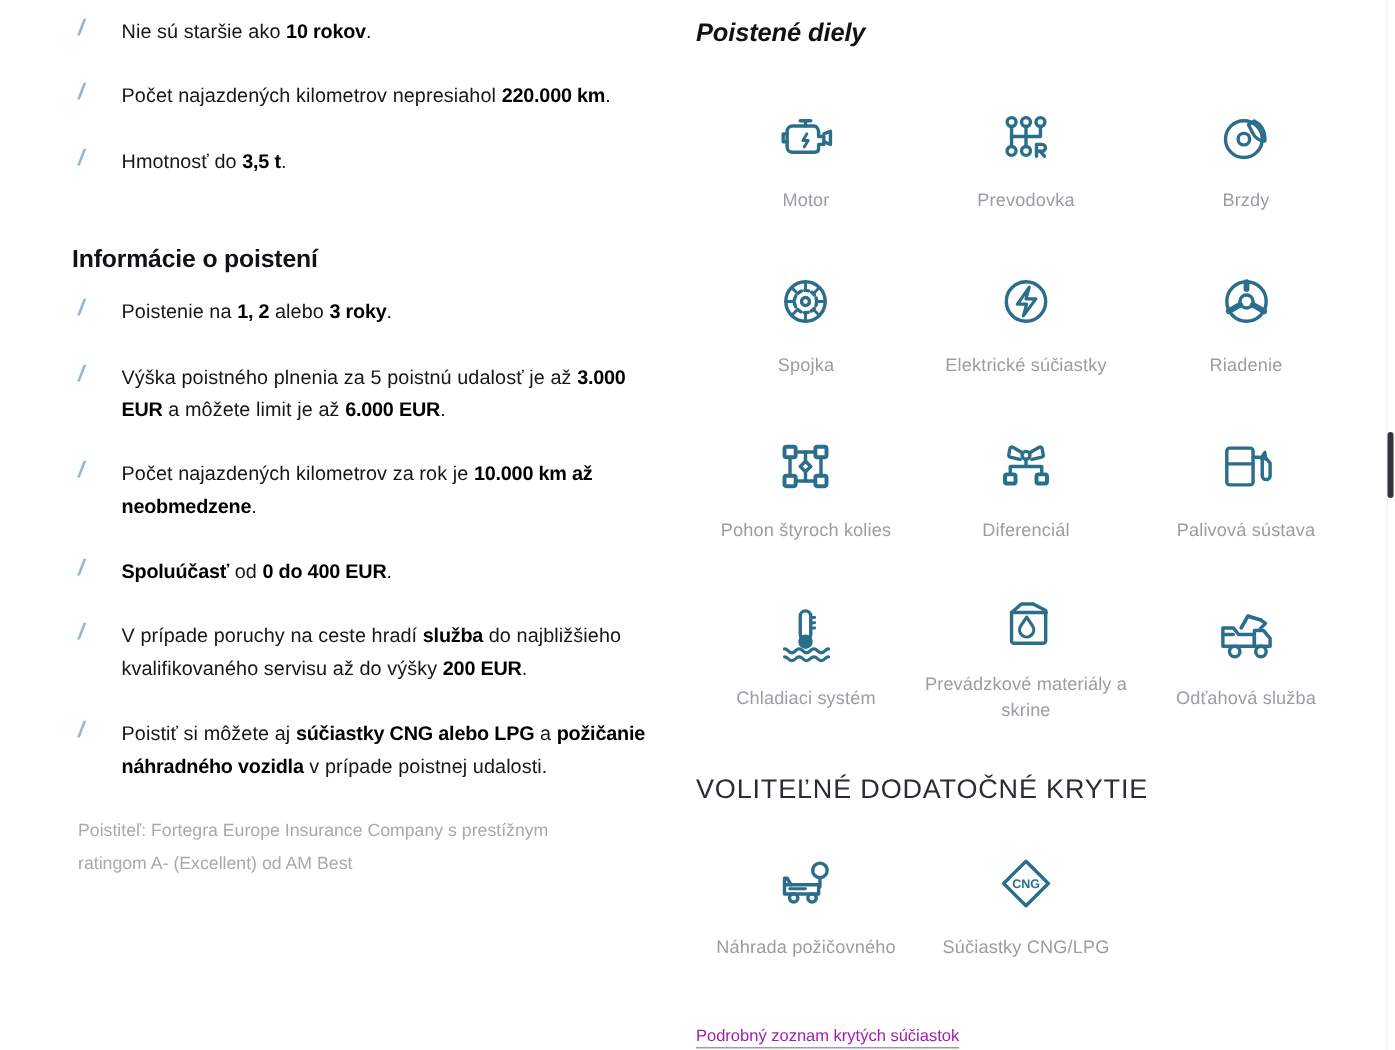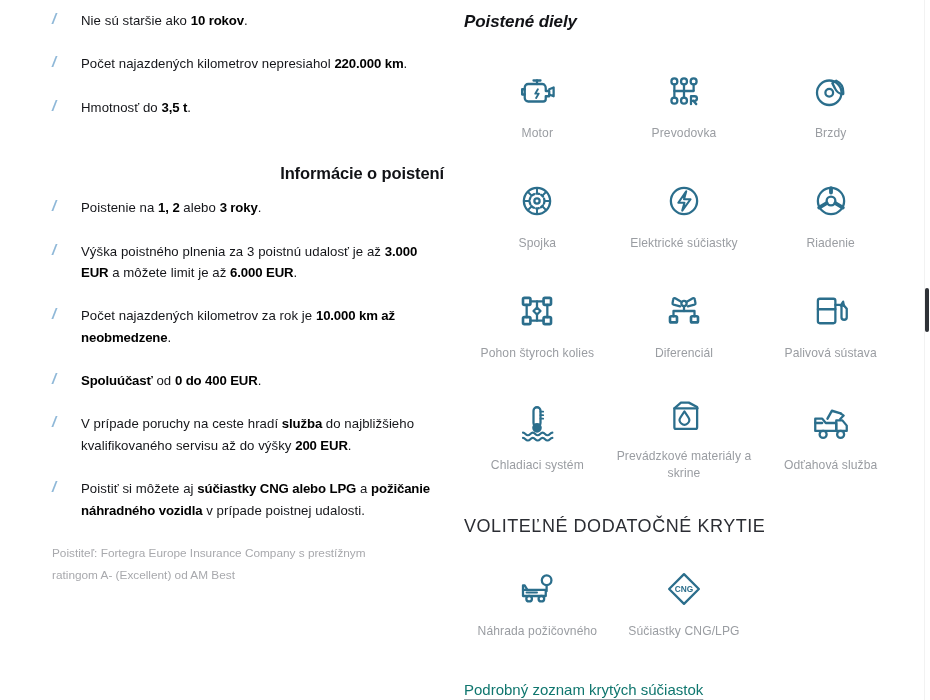--- a/index.html
+++ b/index.html
@@ -54,21 +54,20 @@
   }
   .blitem b { font-weight: 700; color: #000; letter-spacing: -0.01em; }
 
   
   .sec-h2 {
     font-size: 16.5px;
     font-weight: 700;
     color: #111216;
     margin: 0 0 14px 0;
     letter-spacing: -0.1px;
-    text-align: right;
   }
   .left-gap-top { height: 10px; }
   .left-gap-mid { height: 24px; }
 
   .fineprint {
     margin-top: 18px;
     font-size: 11.8px;
     line-height: 1.85;
     color: #a8a9ad;
     padding-left: 4px;
@@ -120,22 +119,22 @@
     letter-spacing: .55px;
     font-weight: 400;
   }
   .opt-grid {
     display: grid;
     grid-template-columns: repeat(3, 1fr);
     margin-top: 22px;
   }
   .link-wrap { margin-top: 34px; }
   .detail-link {
-    font-size: 15px;
-    color: #0f766e;
+    font-size: 11px;
+    color: #a21caf;
     text-decoration: underline;
     text-underline-offset: 4px;
     text-decoration-color: #9aa0a6;
     cursor: pointer;
   }
 
   
   .scroll-track {
     position: absolute;
     right: 0; top: 0;
@@ -164,21 +163,21 @@
         <li class="blitem"><span class="slash">/</span><span><span>Počet najazdených kilometrov nepresiahol </span><b>220.000 km</b><span>.</span></span></li>
         <li class="blitem"><span class="slash">/</span><span><span>Hmotnosť do </span><b>3,5 t</b><span>.</span></span></li>
       </ul>
 
     <div class="left-gap-mid"></div>
 
     <h2 class="sec-h2">Informácie o poistení</h2>
 
     <ul class="blist" id="info-bullets">
         <li class="blitem"><span class="slash">/</span><span><span>Poistenie na </span><b>1, 2</b><span> alebo </span><b>3 roky</b><span>.</span></span></li>
-        <li class="blitem"><span class="slash">/</span><span><span>Výška poistného plnenia za 3 poistnú udalosť je až </span><b>3.000 EUR</b><span> a môžete limit je až </span><b>6.000 EUR</b><span>.</span></span></li>
+        <li class="blitem"><span class="slash">/</span><span><span>Výška poistného plnenia za 5 poistnú udalosť je až </span><b>3.000 EUR</b><span> a môžete limit je až </span><b>6.000 EUR</b><span>.</span></span></li>
         <li class="blitem"><span class="slash">/</span><span><span>Počet najazdených kilometrov za rok je </span><b>10.000 km až neobmedzene</b><span>.</span></span></li>
         <li class="blitem"><span class="slash">/</span><span><b>Spoluúčasť</b><span> od </span><b>0 do 400 EUR</b><span>.</span></span></li>
         <li class="blitem"><span class="slash">/</span><span><span>V prípade poruchy na ceste hradí </span><b>služba</b><span> do najbližšieho kvalifikovaného servisu až do výšky </span><b>200 EUR</b><span>.</span></span></li>
         <li class="blitem"><span class="slash">/</span><span><span>Poistiť si môžete aj </span><b>súčiastky CNG alebo LPG</b><span> a </span><b>požičanie náhradného vozidla</b><span> v prípade poistnej udalosti.</span></span></li>
       </ul>
 
     <div class="fineprint">Poistiteľ: Fortegra Europe Insurance Company s prestížnym ratingom A- (Excellent) od AM Best</div>
   </div>
 
   <div class="col-right">

